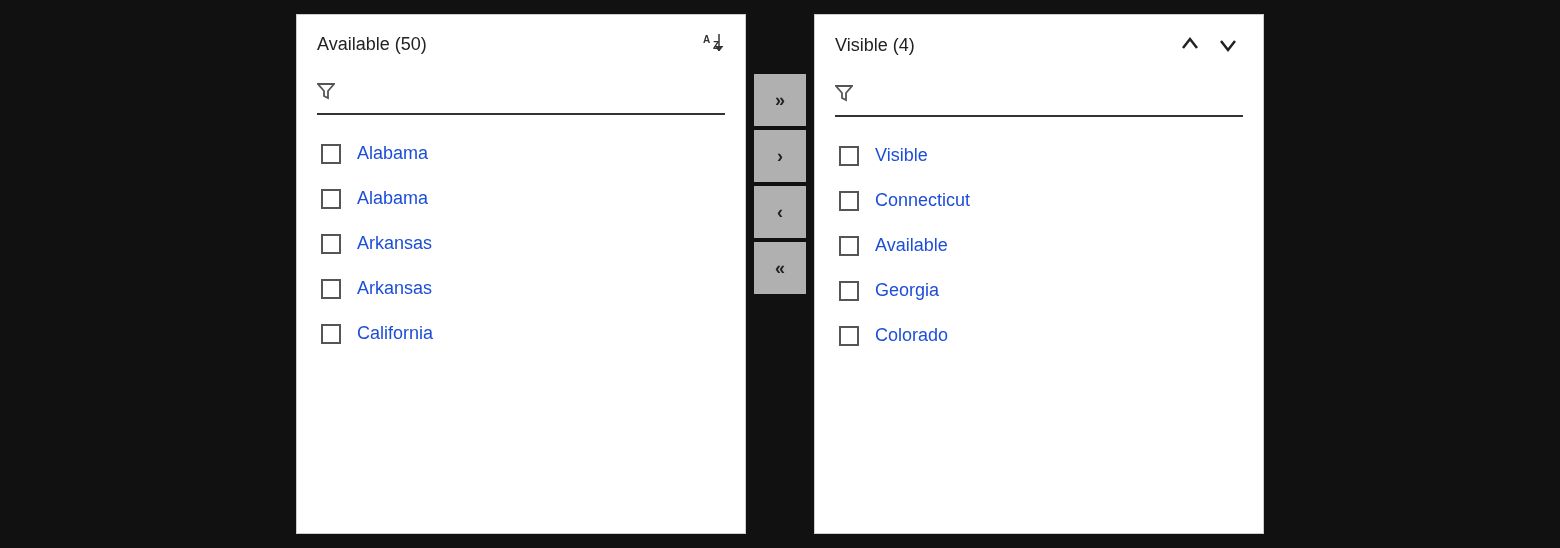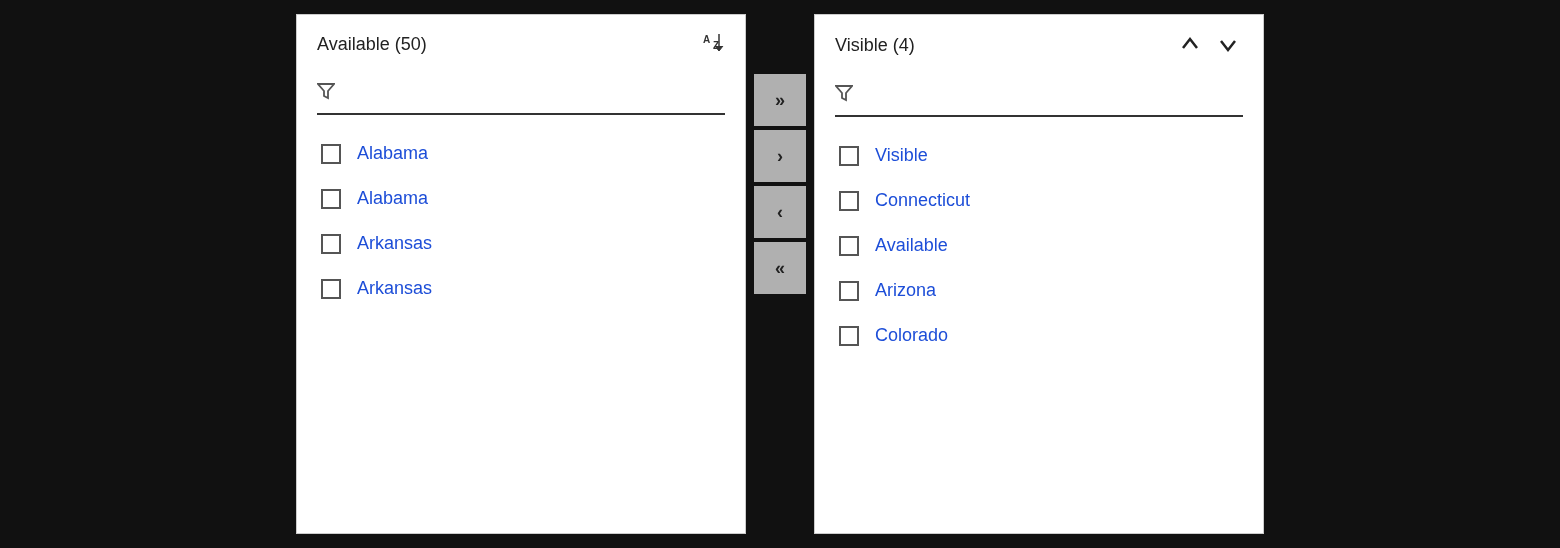--- a/index.html
+++ b/index.html
@@ -176,20 +176,24 @@
         <span class="item-label">Alabama</span>
       </div>
       <div class="list-item">
         <input type="checkbox" class="checkbox" style="">
         <span class="item-label">Arkansas</span>
       </div>
       <div class="list-item">
         <input type="checkbox" class="checkbox" style="">
         <span class="item-label">Arkansas</span>
       </div>
+      <div class="list-item">
+        <input type="checkbox" class="checkbox" style="">
+        <span class="item-label">California</span>
+      </div>
     </div>
   </div>
 
   <div class="transfer-buttons">
     <button class="transfer-btn">»</button>
     <button class="transfer-btn">›</button>
     <button class="transfer-btn">‹</button>
     <button class="transfer-btn">«</button>
   </div>
 
@@ -221,21 +225,21 @@
       <div class="list-item">
         <input type="checkbox" class="checkbox" style="">
         <span class="item-label">Connecticut</span>
       </div>
       <div class="list-item">
         <input type="checkbox" class="checkbox" style="">
         <span class="item-label">Available</span>
       </div>
       <div class="list-item">
         <input type="checkbox" class="checkbox" style="">
-        <span class="item-label">Arizona</span>
+        <span class="item-label">Georgia</span>
       </div>
       <div class="list-item">
         <input type="checkbox" class="checkbox" style="">
         <span class="item-label">Colorado</span>
       </div>
     </div>
   </div>
 
 </div>
 

